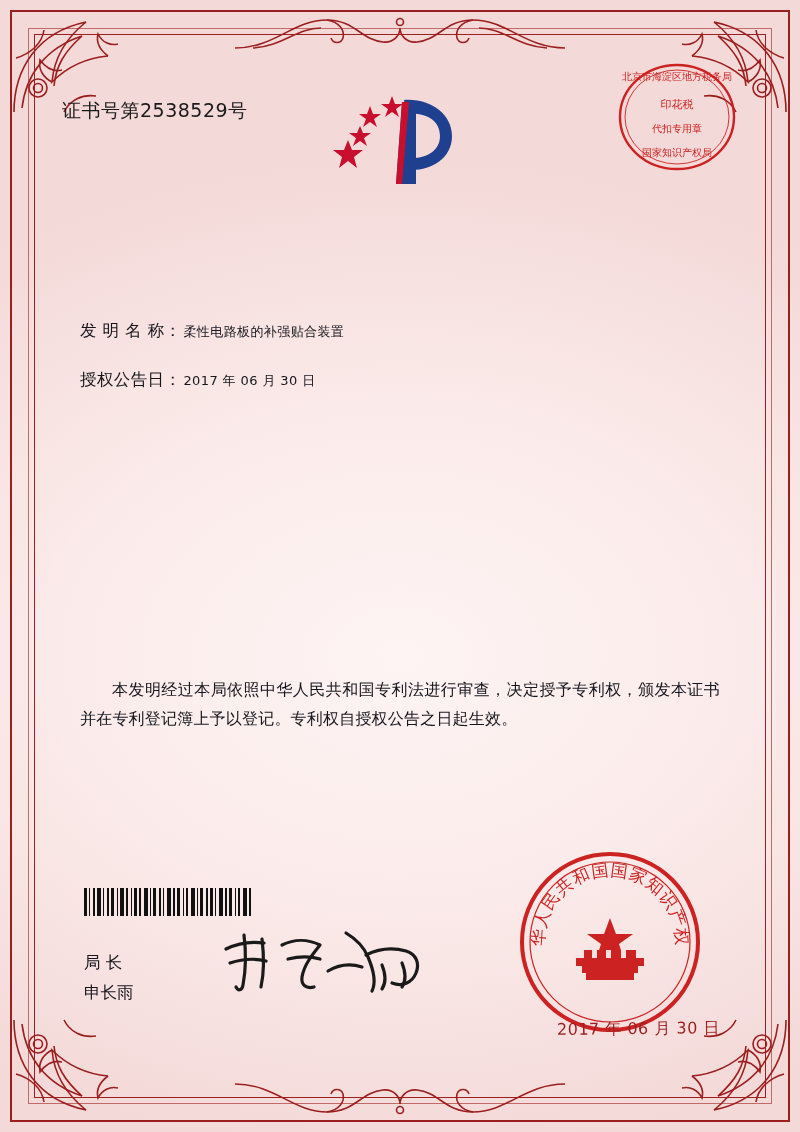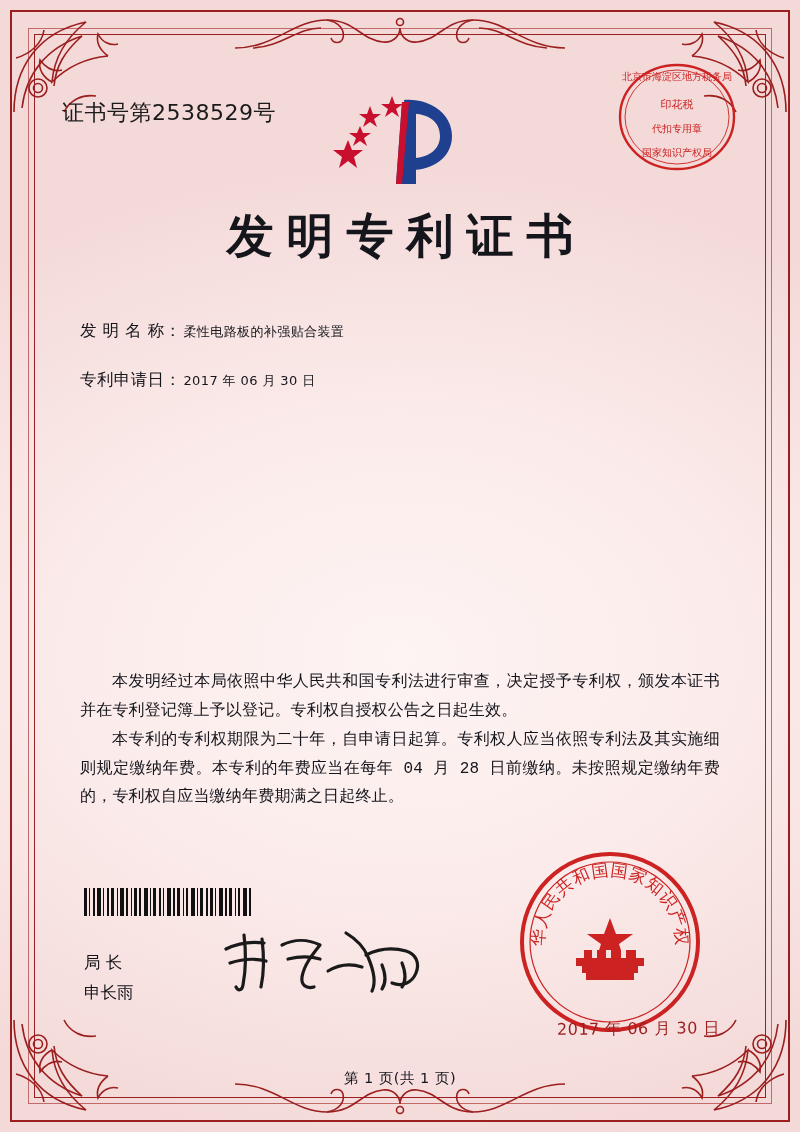--- a/index.html
+++ b/index.html
@@ -71,21 +71,21 @@
     width: 330px;
     height: 46px;
     pointer-events: none;
   }
 
   
   .cert-number {
     position: absolute;
     left: 62px;
     top: 98px;
-    font-size: 22px;
+    font-size: 19px;
     color: #1a1a1a;
     letter-spacing: 0.5px;
     font-family: "DejaVu Sans", "Liberation Sans", sans-serif;
   }
 
   .logo {
     position: absolute;
     left: 330px;
     top: 88px;
     width: 130px;
@@ -144,24 +144,23 @@
     position: absolute;
     left: 80px;
     top: 668px;
     width: 640px;
     font-size: 16px;
     line-height: 28.5px;
     color: #15151c;
     text-align: justify;
   }
   .body-text p {
-    margin: 0 0 1px 0;
+    margin: 8px 0 1px 0;
     text-indent: 32px;
     letter-spacing: 0.2px;
-    font-family: Liberation Mono, monospace;
   }
 
   
   .barcode {
     position: absolute;
     left: 84px;
     top: 888px;
     width: 228px;
     height: 28px;
     display: flex;
@@ -312,36 +311,34 @@
 
   <svg class="red-seal-top" viewBox="0 0 122 122">
     <ellipse cx="61" cy="61" rx="57" ry="52" fill="none" stroke="#cc2222" stroke-width="2.4"></ellipse>
     <ellipse cx="61" cy="61" rx="52" ry="47" fill="none" stroke="#cc2222" stroke-width="0.9"></ellipse>
     <text x="61" y="24" text-anchor="middle" font-size="10" fill="#cc2222" font-family="DejaVu Serif, serif">北京市海淀区地方税务局</text>
     <text x="61" y="52" text-anchor="middle" font-size="11" fill="#cc2222" font-family="DejaVu Serif, serif">印花税</text>
     <text x="61" y="76" text-anchor="middle" font-size="10" fill="#cc2222" font-family="DejaVu Serif, serif">代扣专用章</text>
     <text x="61" y="100" text-anchor="middle" font-size="10" fill="#cc2222" font-family="DejaVu Serif, serif">国家知识产权局</text>
   </svg>
 
-  <div class="main-title">发明专利证书</div>
 
   <div class="fields">
     <div class="field-row">
       <span class="field-label">发 明 名 称：</span>
       <span class="field-value">柔性电路板的补强贴合装置</span>
     </div>
     <div class="field-row">
-      <span class="field-label">专利申请日：</span>
+      <span class="field-label">授权公告日：</span>
       <span class="field-value">2017 年 06 月 30 日</span>
     </div>
   </div>
 
   <div class="body-text">
     <p>本发明经过本局依照中华人民共和国专利法进行审查，决定授予专利权，颁发本证书并在专利登记簿上予以登记。专利权自授权公告之日起生效。</p>
-    <p>本专利的专利权期限为二十年，自申请日起算。专利权人应当依照专利法及其实施细则规定缴纳年费。本专利的年费应当在每年 04 月 28 日前缴纳。未按照规定缴纳年费的，专利权自应当缴纳年费期满之日起终止。</p>
   </div>
 
   <div class="barcode">
     <i style="width:3px"></i>
       <i style="width:2px;background:transparent"></i>
     <i style="width:1px"></i>
       <i style="width:3px;background:transparent"></i>
     <i style="width:2px"></i>
       <i style="width:2px;background:transparent"></i>
     <i style="width:4px"></i>
@@ -445,14 +442,13 @@
       <rect x="-28" y="14" width="56" height="7" fill="#cc2222"></rect>
       <rect x="-24" y="21" width="48" height="7" fill="#cc2222"></rect>
       <rect x="-26" y="-2" width="52" height="8" fill="#cc2222"></rect>
       <rect x="-18" y="-2" width="5" height="8" fill="#f7e2e1"></rect>
       <rect x="-4" y="-2" width="5" height="8" fill="#f7e2e1"></rect>
       <rect x="11" y="-2" width="5" height="8" fill="#f7e2e1"></rect>
     </g>
   </svg>
   <div class="seal-date">2017 年 06 月 30 日</div>
 
-  <div class="page-footer">第 1 页(共 1 页)</div>
 </div>
 
 </body></html>

